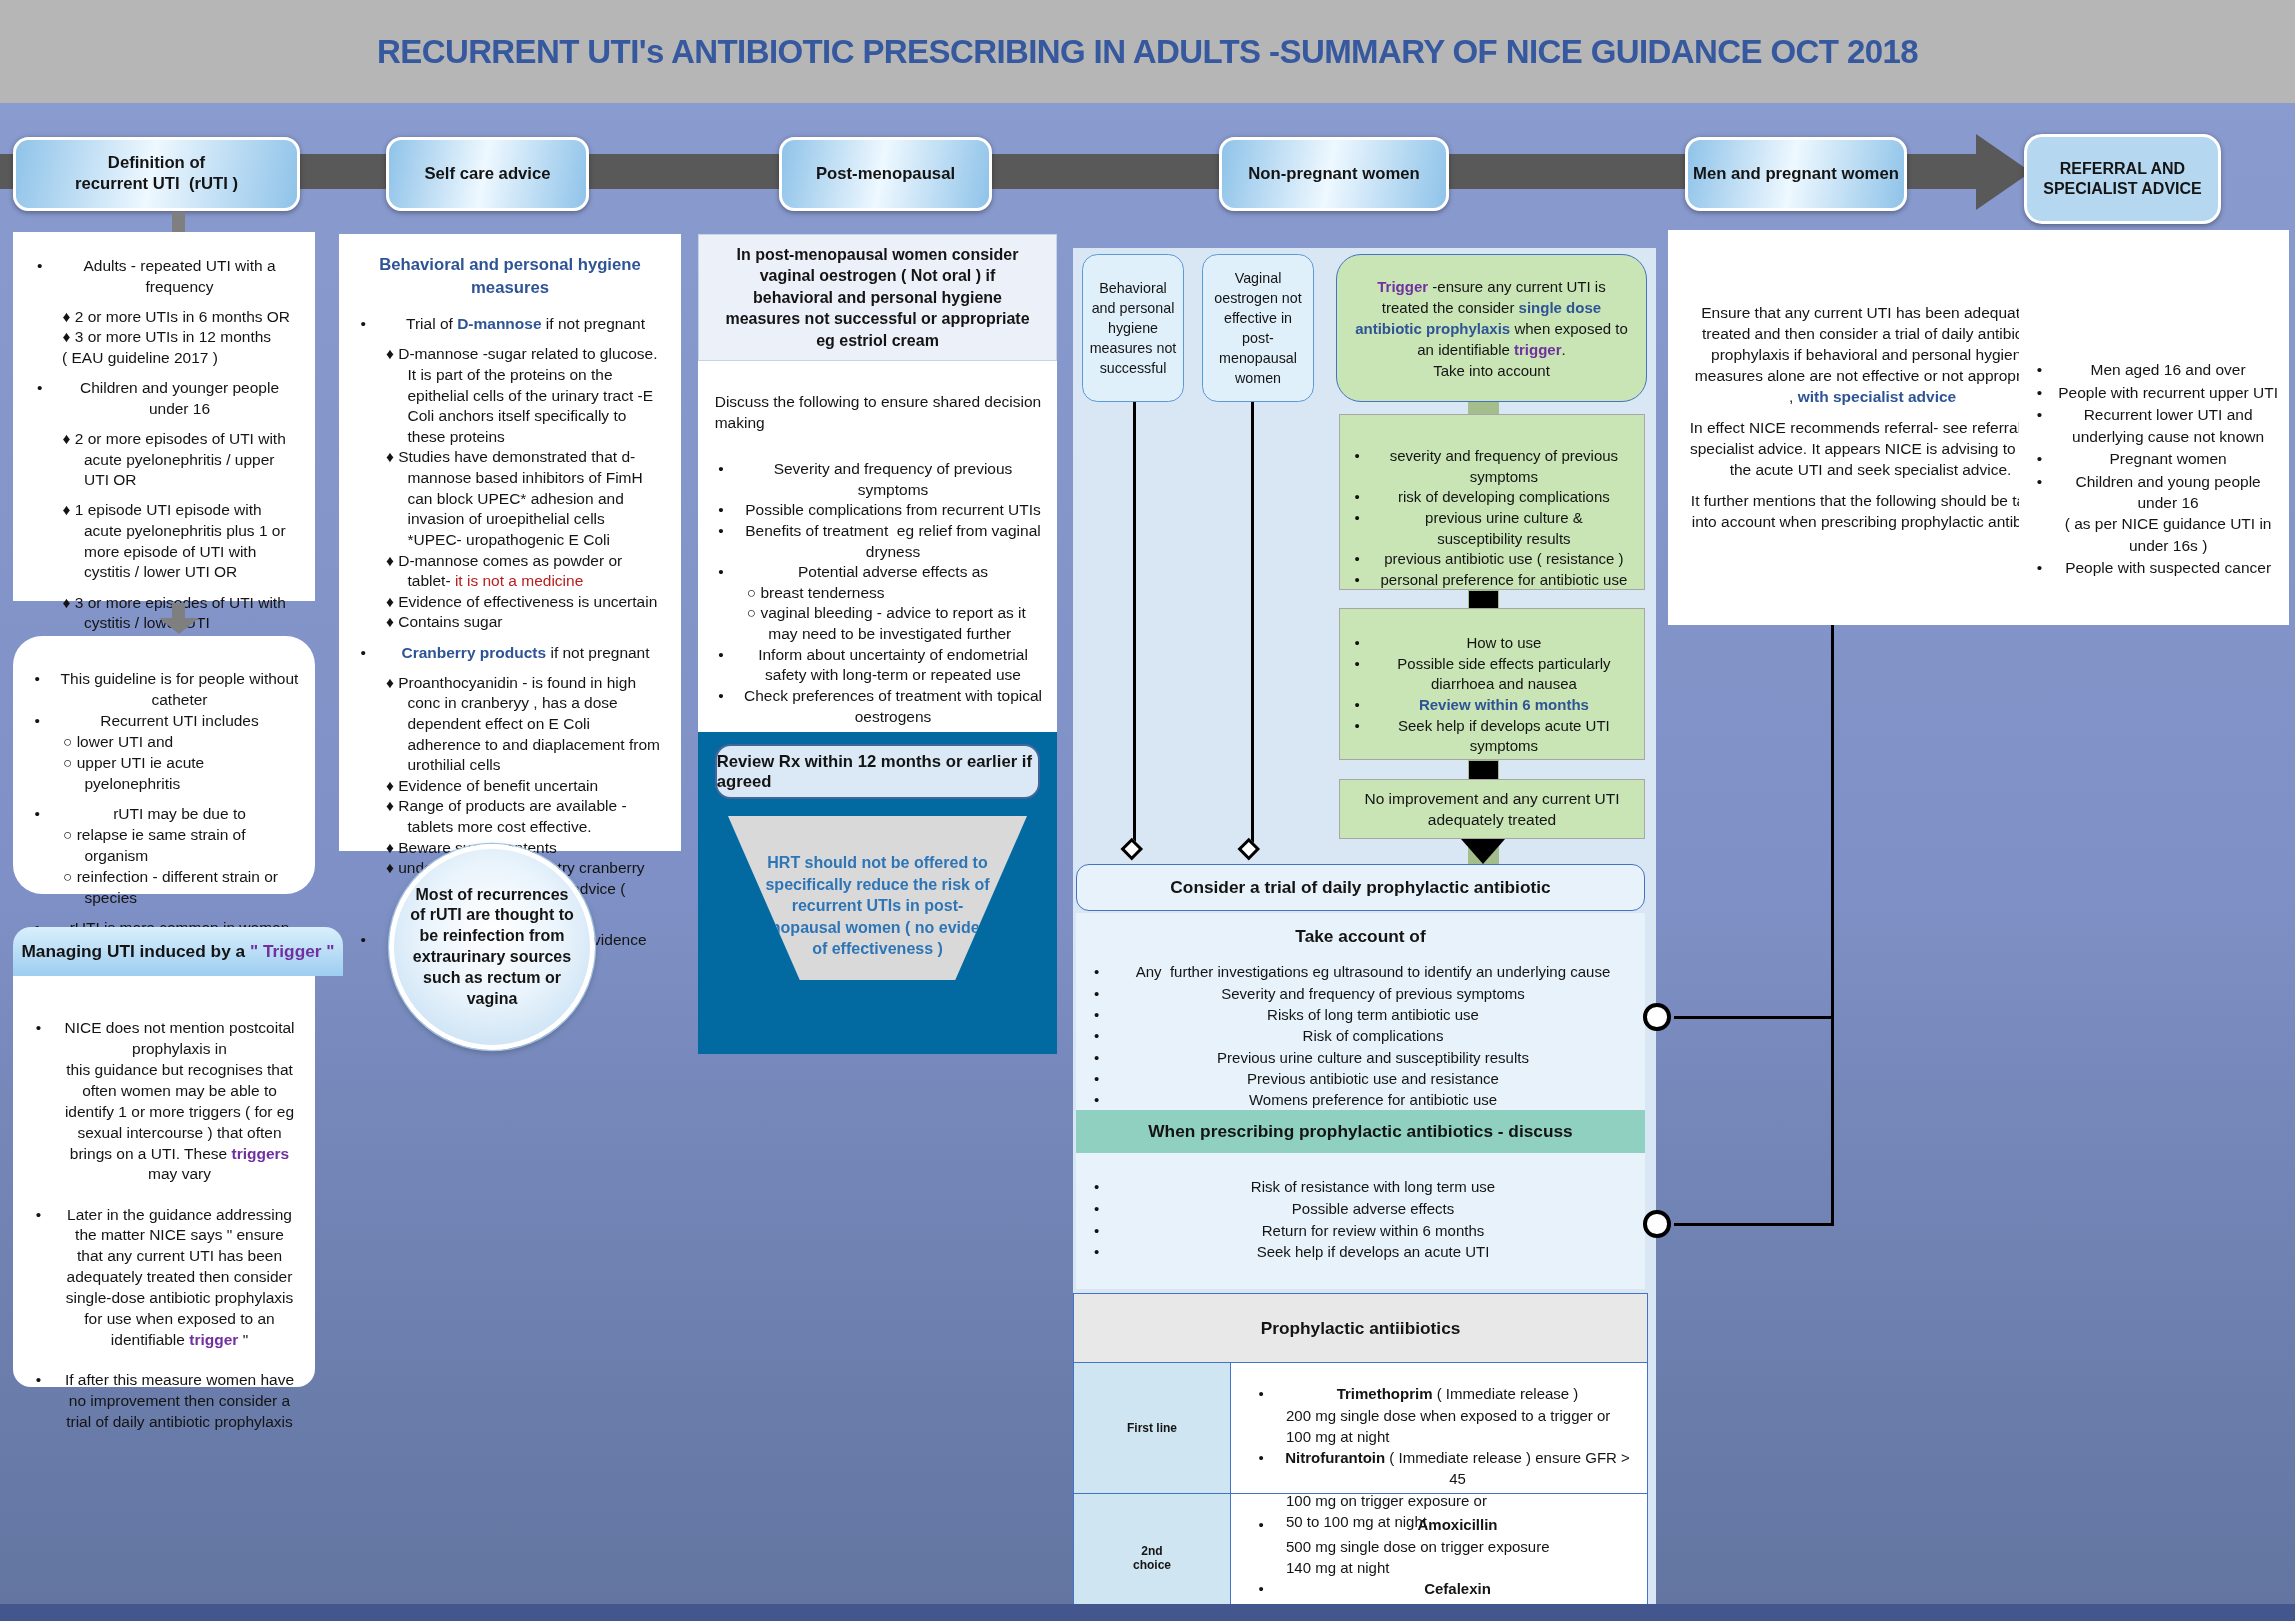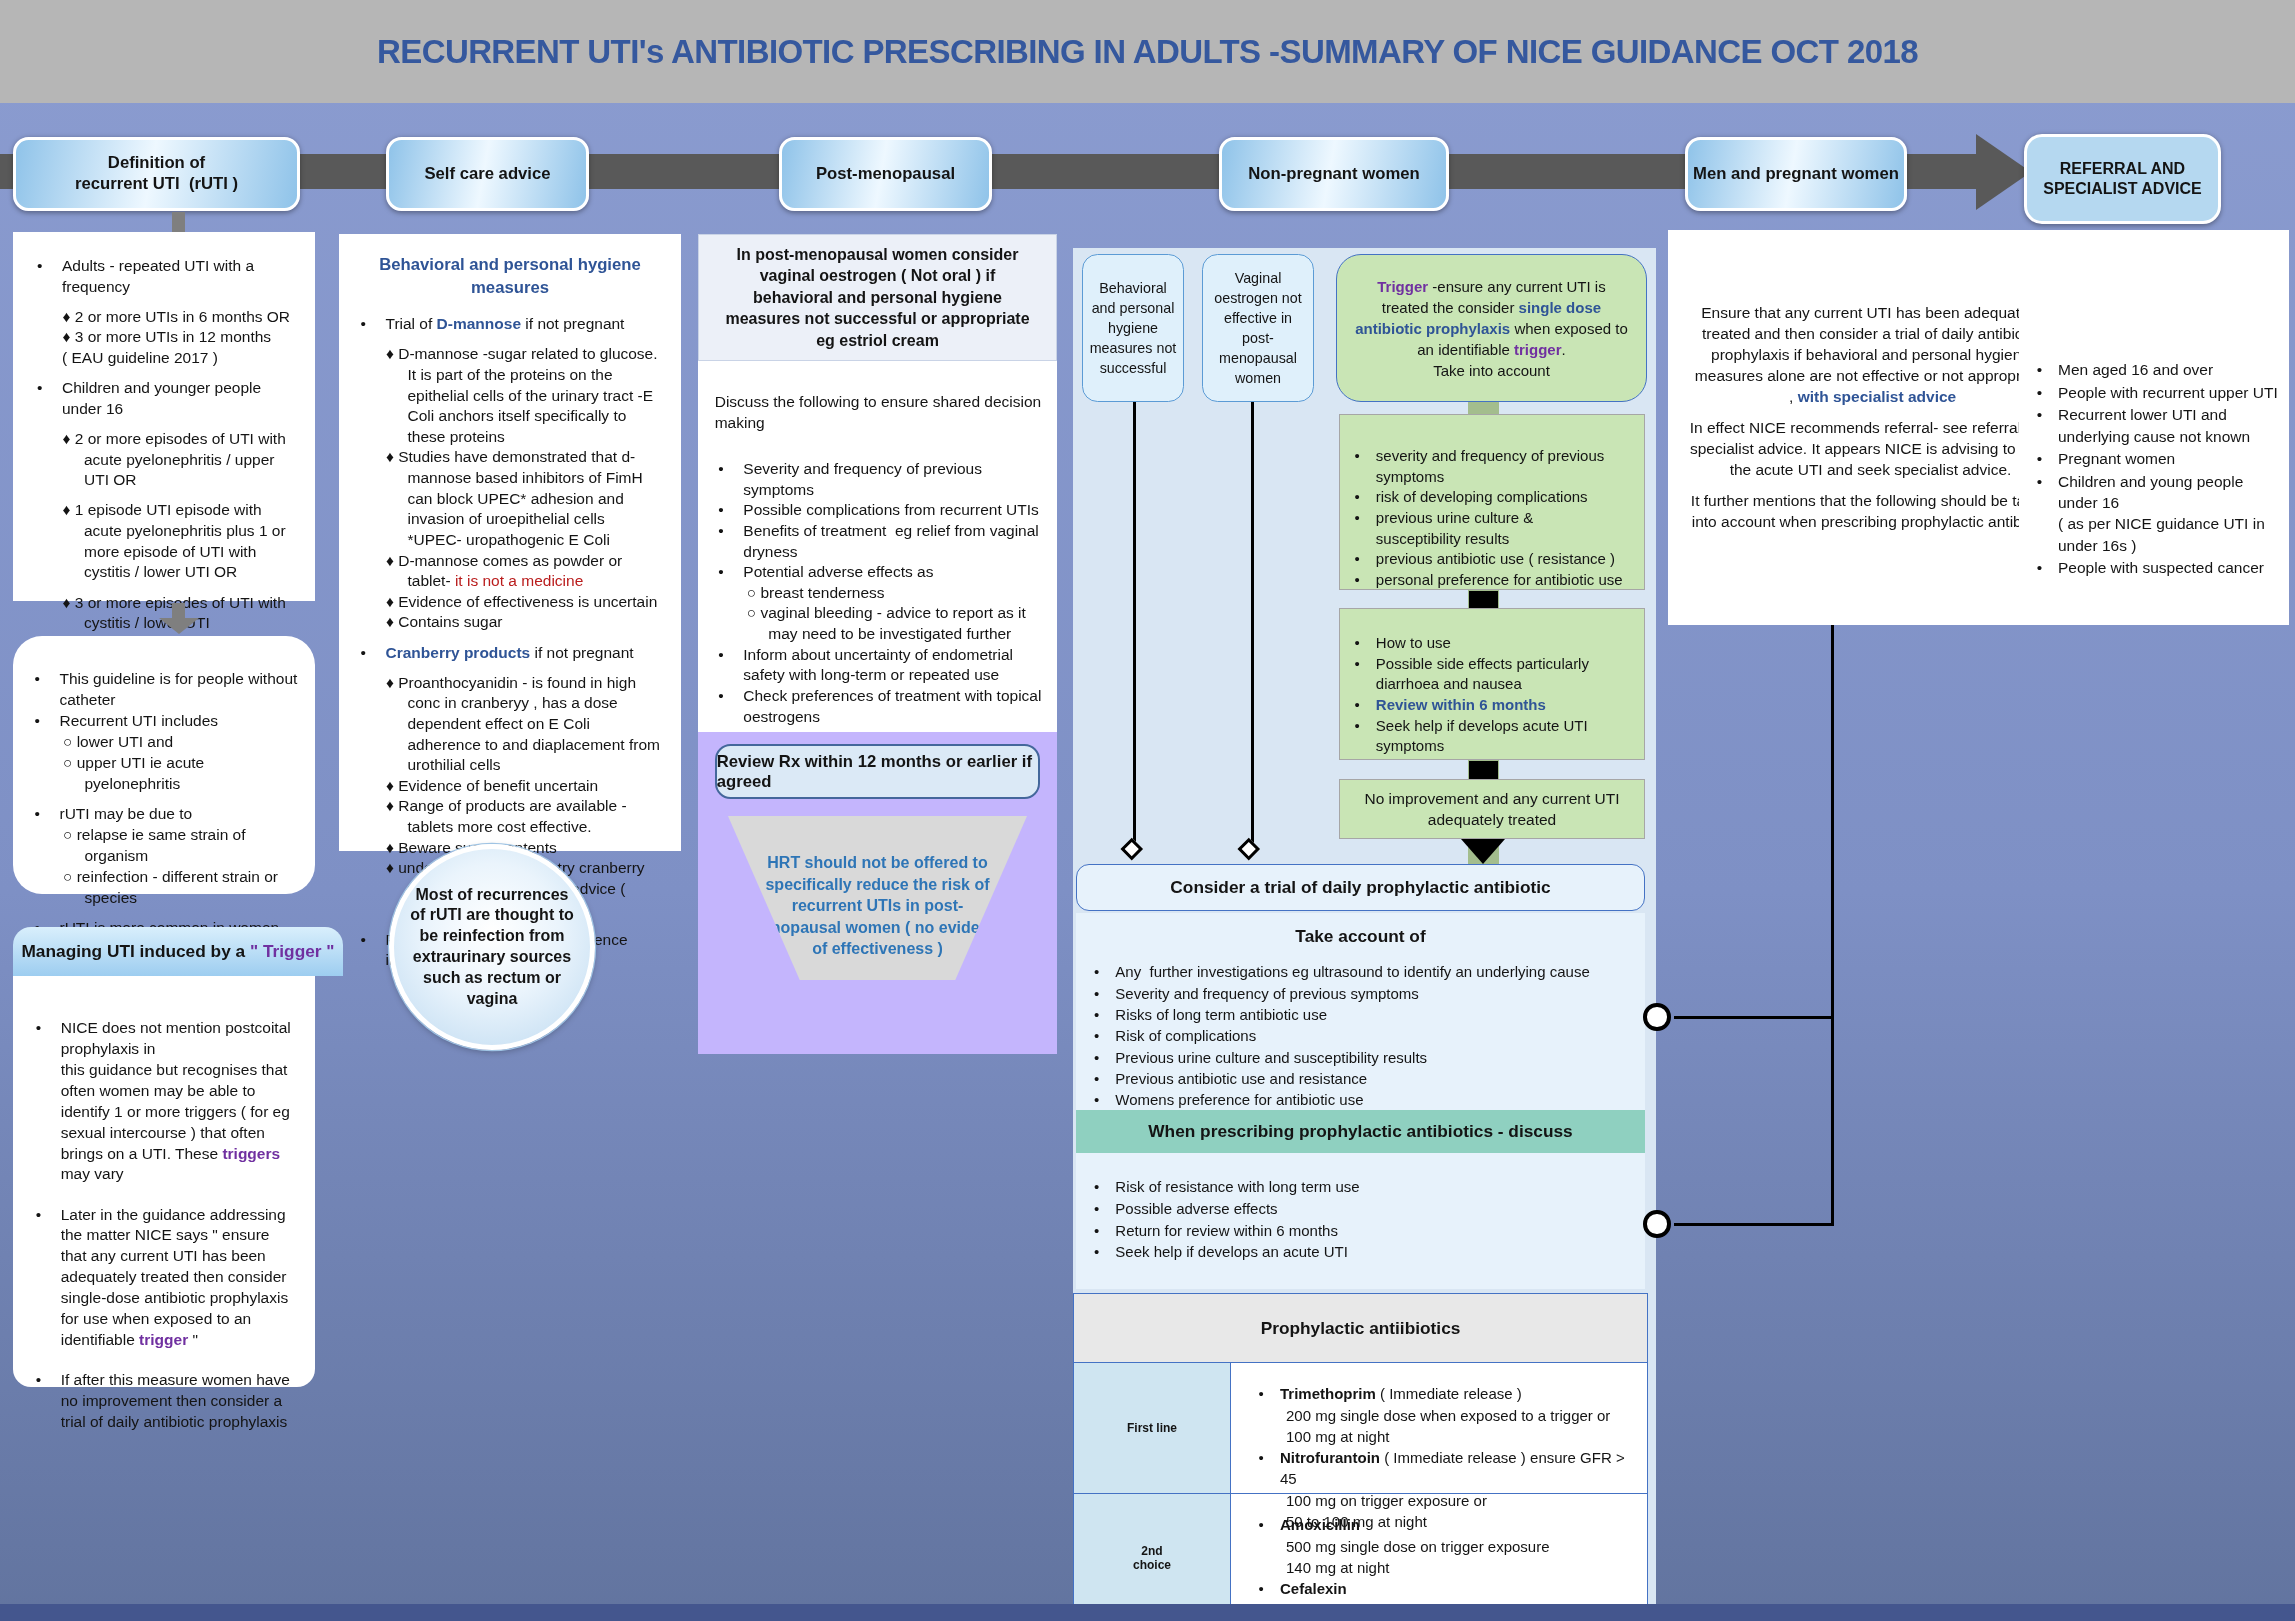--- a/index.html
+++ b/index.html
@@ -46,21 +46,21 @@
   #nav-nonpregnant{left:1219px;width:230px;}
   #nav-men{left:1685px;width:222px;}
   #nav-referral{
     left:2024px;width:197px;top:134px;height:90px;
     background:#b5d8f0;border-radius:18px;font-size:16px;
   }
   
   .line{white-space:pre-wrap;}
   .ctr{text-align:center;}
   .gap{height:9.6px;}
-  .b1{position:relative;padding-left:31px;}
+  .b1{position:relative;padding-left:31px;text-align:center;}
   .b1::before{content:"\2022";position:absolute;left:6px;top:0;}
   .tight .b1{padding-left:25px;}
   .tight .b1::before{left:3.6px;}
   .d2{padding-left:53px;text-indent:-21.5px;}
   .i2{padding-left:31px;}
   .o2{padding-left:56px;text-indent:-21.5px;}
   .blue{color:#2f5496;font-weight:bold;}
   .bluelt{color:#b91c1c;}
   .purple{color:#7030a0;font-weight:bold;}
   .b{font-weight:bold;}
@@ -91,21 +91,21 @@
     display:flex;align-items:center;justify-content:center;text-align:center;
     font-weight:bold;font-size:16px;line-height:1.3;padding:15.5px;box-sizing:border-box;
   }
   
   #post-col{left:698px;top:234px;width:359px;height:755px;background:#ffffff;}
   #post-top{left:0;top:0;width:359px;height:127px;background:#ecf0f8;border:0.6px solid #c9d3e6;
     display:flex;align-items:center;justify-content:center;text-align:center;
     font-weight:bold;font-size:16px;line-height:1.35;padding:0 20.3px;box-sizing:border-box;}
   #post-mid{left:0;top:127px;width:359px;height:371px;background:#ffffff;padding:31px 14.3px 0 14.3px;box-sizing:border-box;font-size:15.5px;line-height:1.33;}
   #post-discuss-header{margin-bottom:26px;padding-left:2.4px;}
-  #post-bot{left:0;top:498px;width:359px;height:322px;background:#c4b5fd;}
+  #post-bot{left:0;top:498px;width:359px;height:322px;background:#0369a1;}
   #review-box{
     left:16.7px;top:12px;width:325px;height:55px;border-radius:15.5px;
     background:#dbe9f6;border:2.4px solid #44679b;box-sizing:border-box;
     display:flex;align-items:center;justify-content:center;
     font-weight:bold;font-size:16.7px;
   }
   #hrt-trapezoid{
     left:30px;top:84px;width:299px;height:164px;background:#d9d9d9;
     clip-path:polygon(0 0,100% 0,76% 100%,24% 100%);
     display:flex;align-items:flex-start;justify-content:center;text-align:center;

